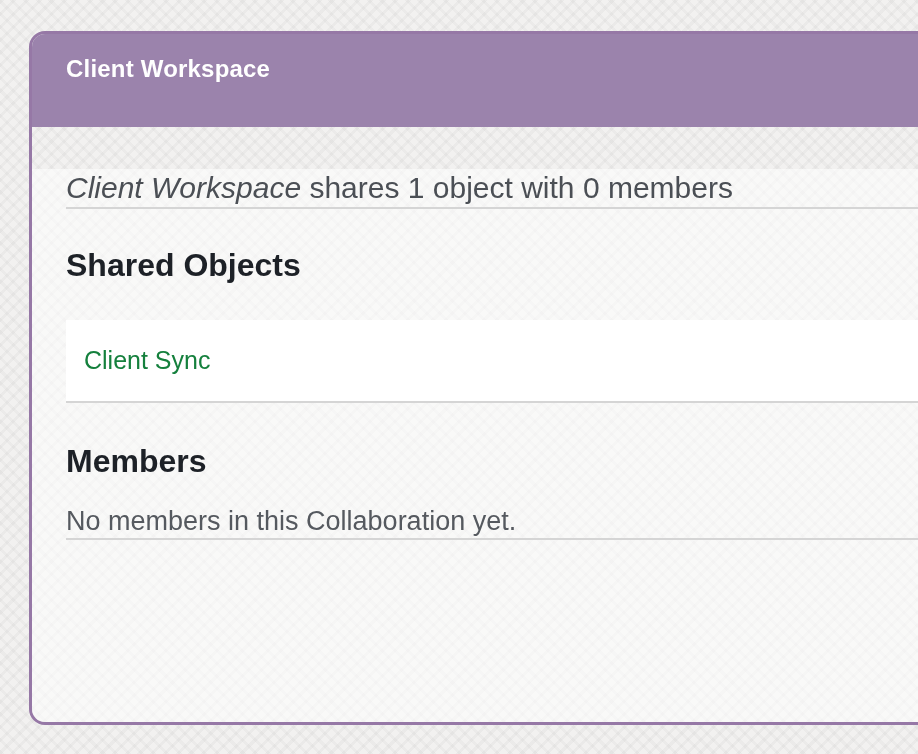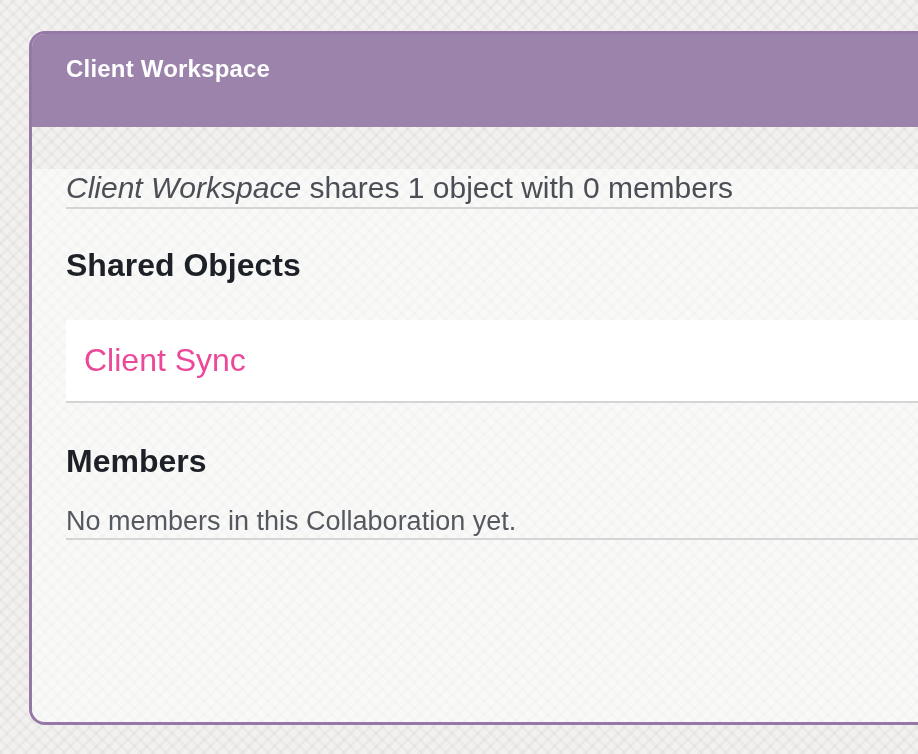--- a/index.html
+++ b/index.html
@@ -83,22 +83,22 @@
   .object-row {
     margin-top: 35px;
     height: 81px;
     background: #ffffff;
     display: flex;
     align-items: center;
     padding: 0 18px;
     cursor: pointer;
   }
   .object-row-label {
-    font-size: 32px;
-    color: #ec4899;
+    font-size: 25px;
+    color: #15803d;
     line-height: 1.2;
     white-space: nowrap;
   }
 
   .empty-state {
     margin: 24px 0 0 0;
     font-size: 27px;
     line-height: 1.25;
     color: #55595f;
     white-space: nowrap;

